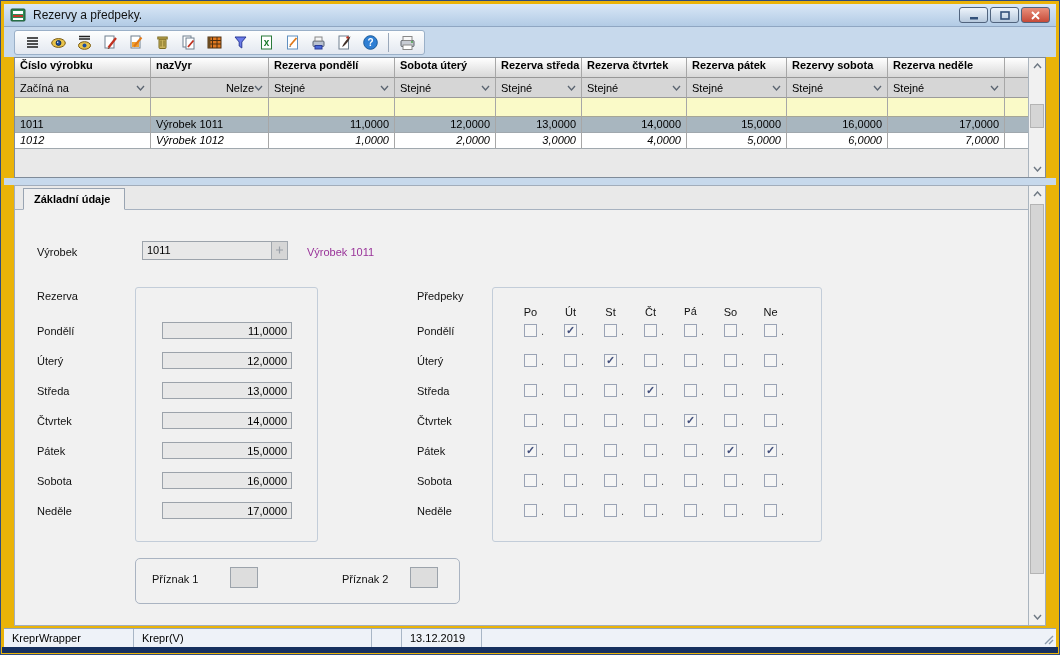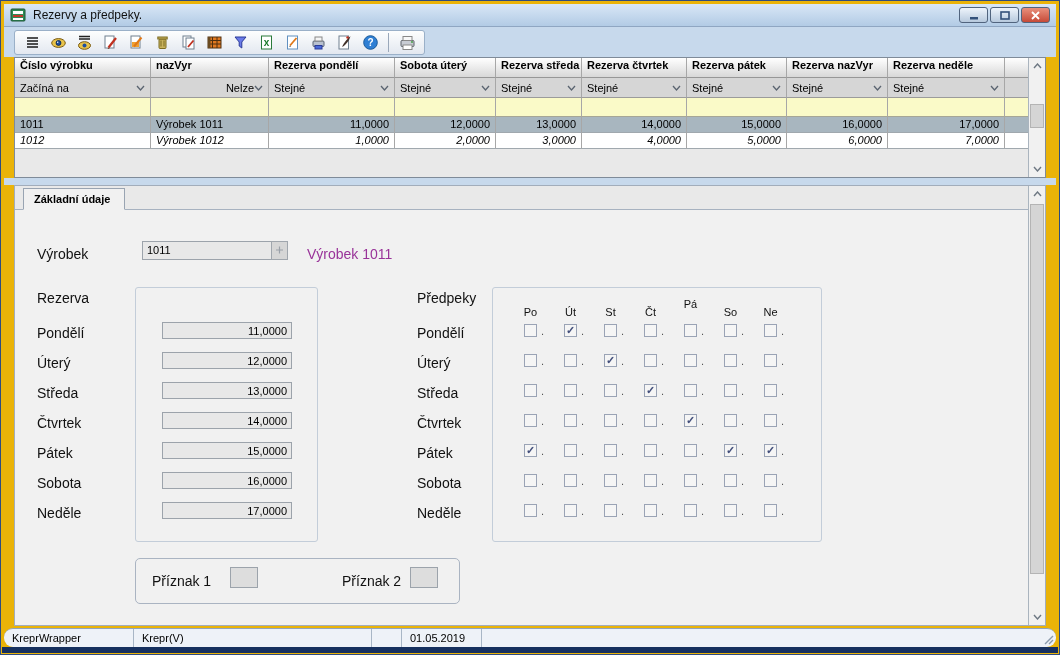--- a/index.html
+++ b/index.html
@@ -54,36 +54,36 @@
   .splitter { height: 7px; flex: none; background: #c7d9ec; }
 
   
   .form-panel { flex: 1; margin: 0 10px 2px 10px; border: 1px solid #a2adbb; background: #f1f1f1;
                 position: relative; overflow: hidden; }
   .tabstrip { height: 24px; border-bottom: 1px solid #a7b2c0; background: #e9e9e9;
               display: flex; align-items: center; padding-left: 8px; margin-right: 17px; }
   .tab { position: relative; bottom: -1px; background: #f1f1f1; border: 1px solid #99a4b2;
          border-bottom: 1px solid #f1f1f1; padding: 4px 14px 4px 10px; font-size: 11px; font-weight: bold; }
   .form-content { position: absolute; left: 0; top: 24px; right: 17px; bottom: 0; }
-  .flabel { position: absolute; font-size: 14px; color: #111; white-space: nowrap; }
+  .flabel { position: absolute; font-size: 11px; color: #111; white-space: nowrap; }
   .ffield { position: absolute; background: #e8e8e8; border: 1px solid #9ca3ab;
             font-size: 11px; padding: 2px 4px; white-space: nowrap; overflow: hidden; }
   .group { position: absolute; border: 1px solid #c3cdd9; border-radius: 3px; }
   .purple { color: #993399; }
   .cb { display: inline-flex; width: 13px; height: 13px; border: 1px solid #9aa3b5; background: #f5f5f5;
         align-items: center; justify-content: center; font-size: 11px; font-weight: bold; color: #44507c; flex: none; }
   .cb-cell { position: absolute; display: flex; align-items: center; }
   .cb-dot { font-size: 11px; color: #555; margin-left: 4px; }
   .ph-cell { position: absolute; width: 13px; display: flex; justify-content: center;
              font-size: 11px; color: #111; white-space: nowrap; }
   .spin-btn { position: absolute; background: #d6d6d6; border: 1px solid #a0a6ad; }
 
   
   .statusbar { height: 19px; flex: none; background: #eef2f8; border-top: 1px solid #8fa4bd;
-               display: flex; align-items: center; font-size: 11px; position: relative; border-radius: 9px; }
+               display: flex; align-items: center; font-size: 11px; position: relative; }
   .sb-seg { height: 100%; border-right: 1px solid #a8b6c6; padding: 3px 0 0 8px; white-space: nowrap; overflow: hidden; }
   .grip { position: absolute; right: 2px; bottom: 2px; }
 </style>
 </head>
 <body>
 
 <div class="window">
 
   <div class="titlebar">
     <svg class="app-icon" viewBox="0 0 16 16">
@@ -223,21 +223,21 @@
   <div class="grid-panel">
     <div class="grid-rows" id="grid-rows">
         <div class="g-row g-header">
           <div class="g-cell" style="width: 136px;">Číslo výrobku</div>
           <div class="g-cell" style="width: 118px;">nazVyr</div>
           <div class="g-cell" style="width: 126px;">Rezerva pondělí</div>
           <div class="g-cell" style="width: 101px;">Sobota úterý</div>
           <div class="g-cell" style="width: 86px;">Rezerva středa</div>
           <div class="g-cell" style="width: 105px;">Rezerva čtvrtek</div>
           <div class="g-cell" style="width: 100px;">Rezerva pátek</div>
-          <div class="g-cell" style="width: 101px;">Rezerva nazVyr</div>
+          <div class="g-cell" style="width: 101px;">Rezervy sobota</div>
           <div class="g-cell" style="width: 117px;">Rezerva neděle</div>
           <div class="g-cell g-fill" style="width: 0px;"></div>
         </div>
         <div class="g-row g-filter">
           <div class="g-cell" style="width: 136px;">
             <span>Začíná na</span>
             <svg width="9" height="6" viewBox="0 0 9 6">
               <path d="M1,1 L4.5,5 L8,1" stroke="#5a6470" fill="none" stroke-width="1.3"></path>
             </svg>
           </div>
@@ -382,21 +382,21 @@
         <span class="flabel" style="left: 22px; top: 235px;">Pátek</span>
         <div class="ffield al-r" style="left: 147px; top: 232px; width: 130px; height: 17px; text-align: right;">15,0000</div>
         <span class="flabel" style="left: 22px; top: 265px;">Sobota</span>
         <div class="ffield al-r" style="left: 147px; top: 262px; width: 130px; height: 17px; text-align: right;">16,0000</div>
         <span class="flabel" style="left: 22px; top: 295px;">Neděle</span>
         <div class="ffield al-r" style="left: 147px; top: 292px; width: 130px; height: 17px; text-align: right;">17,0000</div>
         <div class="ph-cell" style="left: 509px; top: 96px;">Po</div>
         <div class="ph-cell" style="left: 549px; top: 96px;">Út</div>
         <div class="ph-cell" style="left: 589px; top: 96px;">St</div>
         <div class="ph-cell" style="left: 629px; top: 96px;">Čt</div>
-        <div class="ph-cell" style="left: 669px; top: 88px;">Pá</div>
+        <div class="ph-cell" style="left: 669px; top: 96px; font-family: Liberation Mono, monospace;">Pá</div>
         <div class="ph-cell" style="left: 709px; top: 96px;">So</div>
         <div class="ph-cell" style="left: 749px; top: 96px;">Ne</div>
         <span class="flabel" style="left: 402px; top: 115px;">Pondělí</span>
         <div class="cb-cell" style="left: 509px; top: 114px;">
           <span class="cb"></span>
           <span class="cb-dot">.</span>
         </div>
         <div class="cb-cell" style="left: 549px; top: 114px;">
           <span class="cb">✓</span>
           <span class="cb-dot">.</span>
@@ -609,21 +609,21 @@
             <path d="M1,1 L4.5,5 L8,1" stroke="#6e7883" fill="none" stroke-width="1.4"></path>
           </svg>
       </div>
     </div>
   </div>
 
   <div class="statusbar">
     <span class="sb-seg" style="width:130px">KreprWrapper</span>
     <span class="sb-seg" style="width:238px">Krepr(V)</span>
     <span class="sb-seg" style="width:30px"></span>
-    <span class="sb-seg" style="width:80px">01.05.2019</span>
+    <span class="sb-seg" style="width:80px">13.12.2019</span>
     <span class="sb-seg" style="flex:1;border-right:none"></span>
     <svg class="grip" width="12" height="12" viewBox="0 0 12 12">
       <path d="M11,3 L3,11 M11,7 L7,11 M11,11 L11,11" stroke="#8a9aac" stroke-width="1.4"></path>
     </svg>
   </div>
 
   <div class="bottom-frame"></div>
 </div>
 
 </body></html>

